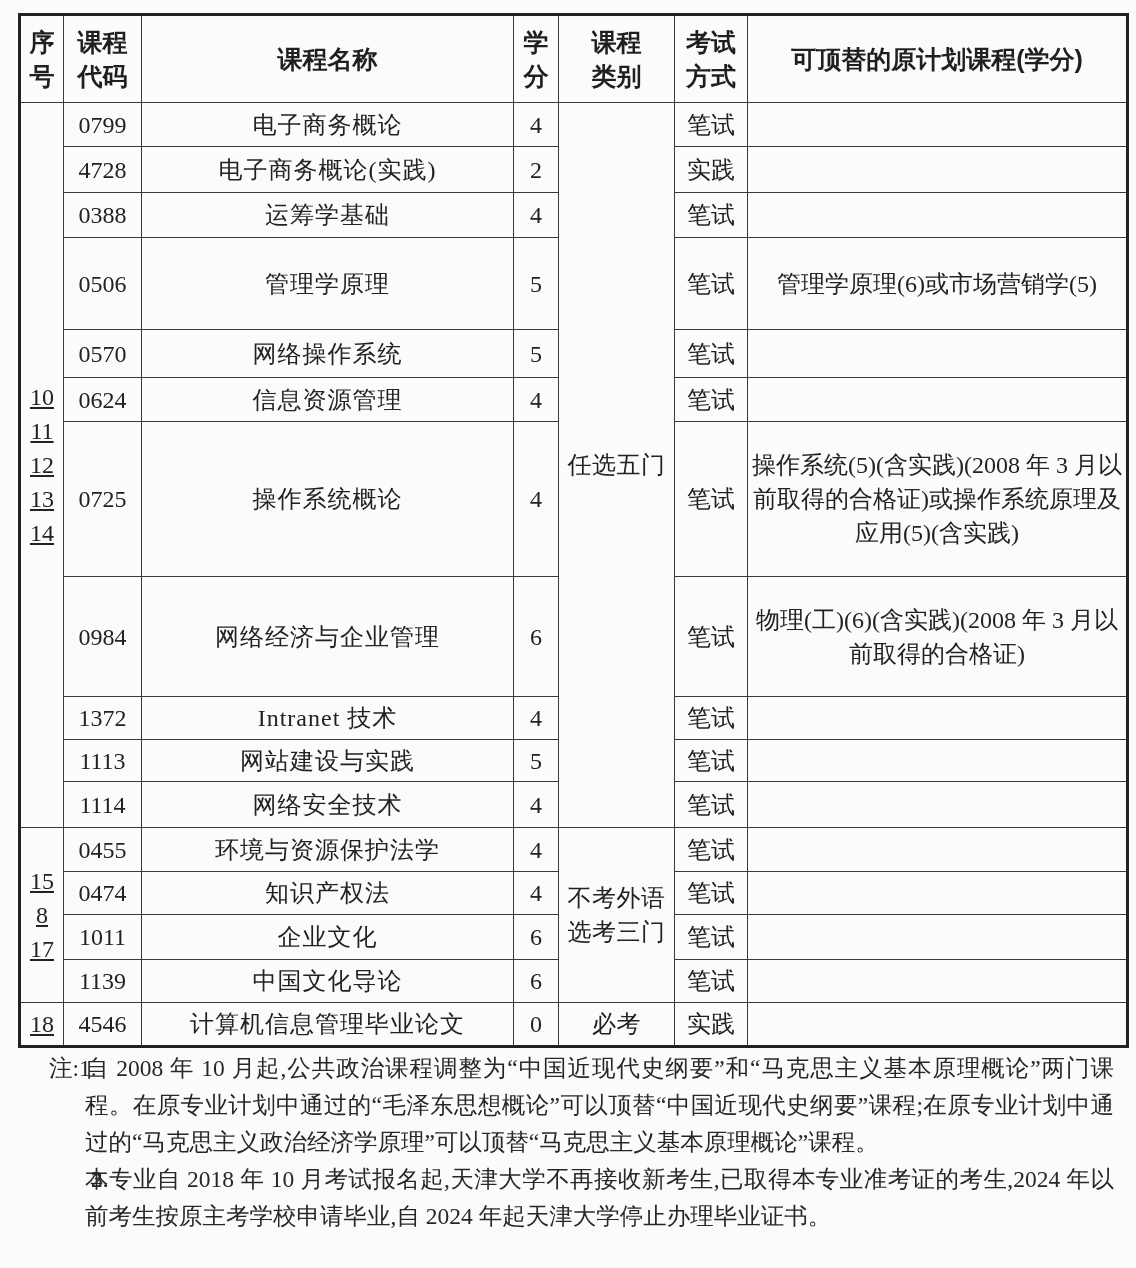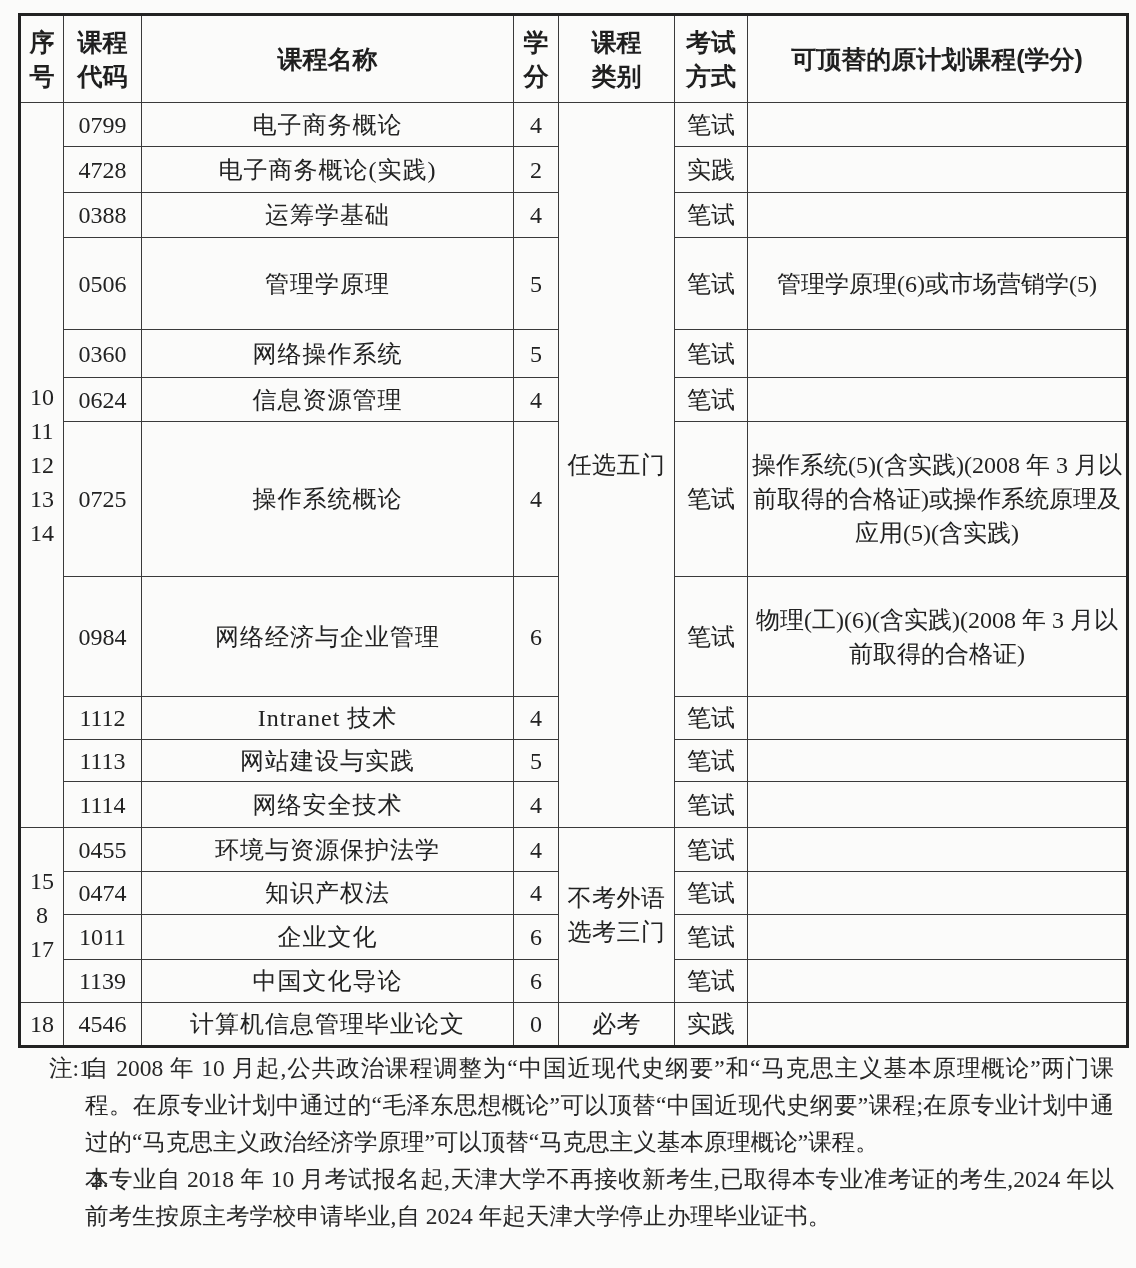--- a/index.html
+++ b/index.html
@@ -33,21 +33,21 @@
     text-align: center;
     color: #1f1f1f;
   }
   table.plan td {
     font-size: 24px;
     line-height: 34px;
     text-align: center;
     color: #222;
   }
   .prewrap { white-space: pre-line; }
-  .c-serial { font-size: 24px; line-height: 45px; }
+  .c-serial { font-size: 24px; line-height: 45px; text-decoration: underline; }
   .c-cat { font-size: 24px; letter-spacing: 0.5px; padding: 0 2px; }
   .c-replace {
     text-align: left;
     padding: 2px 8px 2px 7px;
     line-height: 38px;
     text-align: justify;
     margin-left: 36px;
   }
   .c-name { letter-spacing: 1px; }
 
@@ -123,21 +123,21 @@
       <td class="c-replace"></td>
     </tr>
     <tr style="height:92px">
       <td>0506</td>
       <td class="c-name">管理学原理</td>
       <td>5</td>
       <td>笔试</td>
       <td class="c-replace">管理学原理(6)或市场营销学(5)</td>
     </tr>
     <tr style="height:48px">
-      <td>0360</td>
+      <td>0570</td>
       <td class="c-name">网络操作系统</td>
       <td>5</td>
       <td>笔试</td>
       <td class="c-replace"></td>
     </tr>
     <tr style="height:44px">
       <td>0624</td>
       <td class="c-name">信息资源管理</td>
       <td>4</td>
       <td>笔试</td>
@@ -151,21 +151,21 @@
       <td class="c-replace">操作系统(5)(含实践)(2008 年 3 月以前取得的合格证)或操作系统原理及应用(5)(含实践)</td>
     </tr>
     <tr style="height:120px">
       <td>0984</td>
       <td class="c-name">网络经济与企业管理</td>
       <td>6</td>
       <td>笔试</td>
       <td class="c-replace">物理(工)(6)(含实践)(2008 年 3 月以前取得的合格证)</td>
     </tr>
     <tr style="height:43px">
-      <td>1112</td>
+      <td>1372</td>
       <td class="c-name">Intranet 技术</td>
       <td>4</td>
       <td>笔试</td>
       <td class="c-replace"></td>
     </tr>
     <tr style="height:42px">
       <td>1113</td>
       <td class="c-name">网站建设与实践</td>
       <td>5</td>
       <td>笔试</td>

